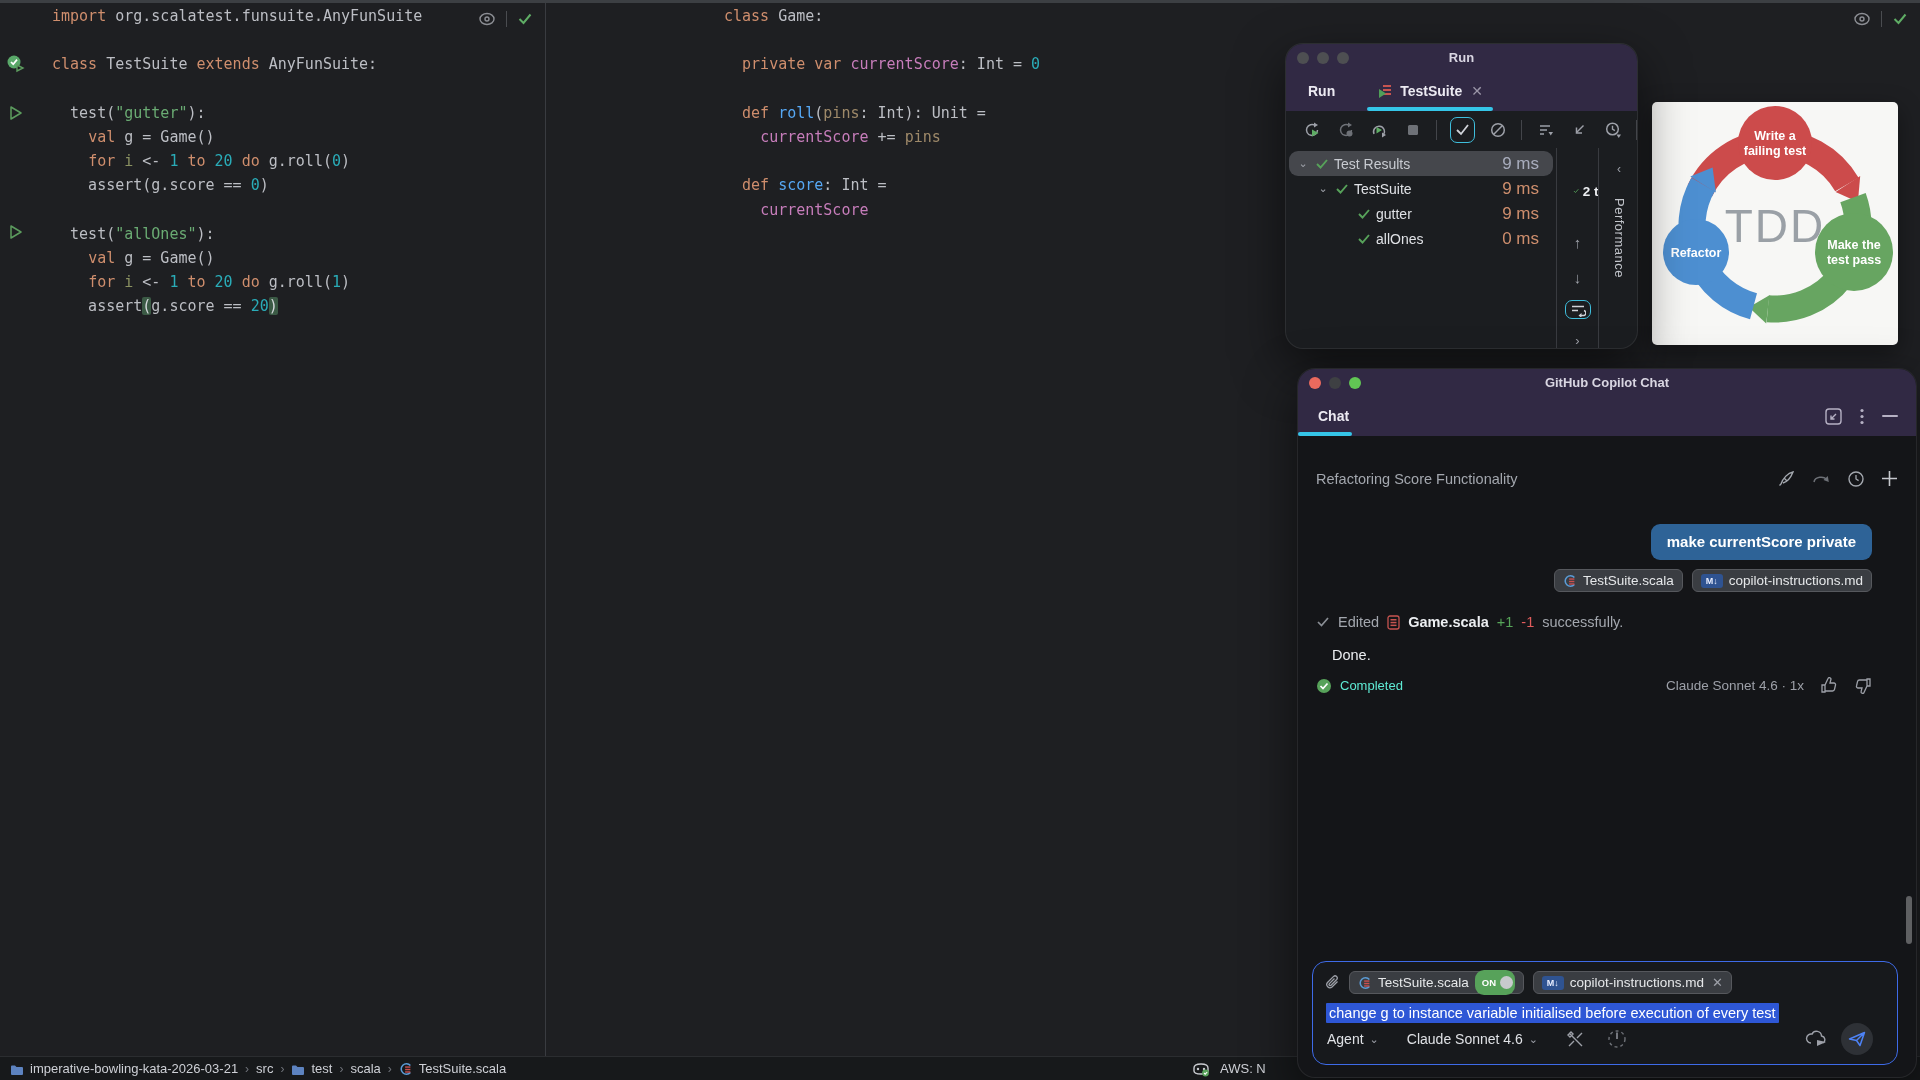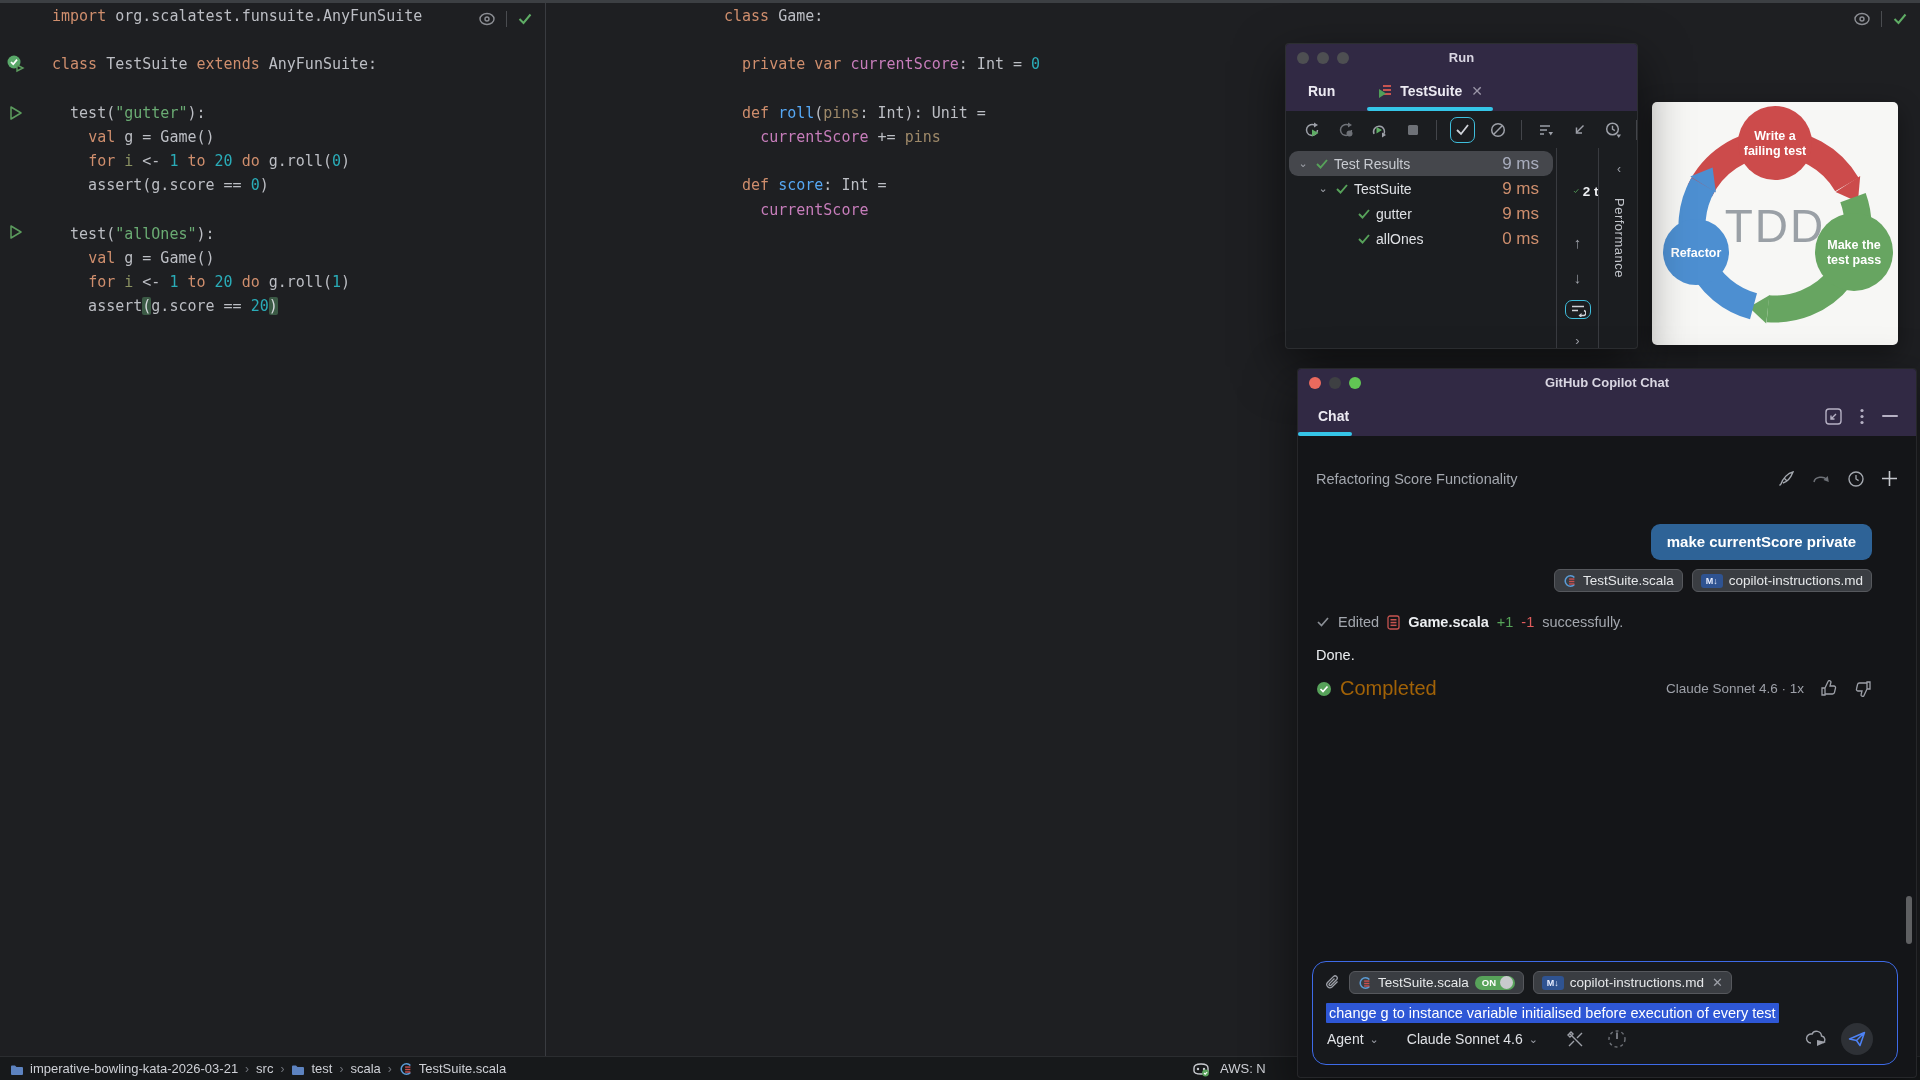--- a/index.html
+++ b/index.html
@@ -17,21 +17,21 @@
   #pane-left .code{left:52px}
   #pane-mid .code{left:178px}
   .tk-k{color:#CF8E6D}.tk-s{color:#6AAB73}.tk-n{color:#2AACB8}.tk-d{color:#BCBEC4}
   .tk-m{color:#56A8F5}.tk-f{color:#C77DBB;}.tk-p{color:#9E8969}
   .tk-g{color:#8A9161}.tk-hl{color:#D5D8DC;background:#3B5A45;border-radius:2px}
   .gutter-ic{position:absolute}
   .inspect{position:absolute;top:8px;right:12px;display:flex;align-items:center;gap:10px;z-index:1}
   .inspect .vsep{width:1px;height:16px;background:#4A4C50}
 
   
-  .float-win{position:absolute;border-radius:4px;box-shadow:0 18px 50px rgba(0,0,0,.55);
+  .float-win{position:absolute;border-radius:18px;box-shadow:0 18px 50px rgba(0,0,0,.55);
     border:1px solid rgba(255,255,255,.08);overflow:hidden}
   .titlebar{height:27px;background:#312944;display:flex;align-items:center;position:relative}
   .dots{position:absolute;left:11px;display:flex;gap:8px}
   .dot{width:12px;height:12px;border-radius:50%}
   .win-title{flex:1;text-align:center;font-size:13px;font-weight:bold;color:#D9D6E2}
 
   
   #run-win{left:1285px;top:43px;width:353px;height:306px;background:#1B1D20;z-index:5}
   #run-tabs{height:40px;background:#312944;display:flex;align-items:center;position:relative}
   #run-tabs .runlabel{font-size:14px;font-weight:bold;color:#ECEAF2;margin-left:22px}
@@ -72,34 +72,34 @@
   #thread-row .ttl{font-size:14.5px;color:#A3A7AE}
   #thread-icons{margin-left:auto;display:flex;align-items:center;gap:16px}
   #bubble{position:absolute;right:44px;top:155px;height:36px;line-height:36px;padding:0 16px;
     background:#2E6397;border-radius:9px;color:#FFF;font-size:15px;font-weight:bold}
   #msg-chips{position:absolute;right:44px;top:200px;display:flex;gap:9px}
   .chip{display:flex;align-items:center;gap:6px;height:23px;padding:0 8px;background:#3A3D42;
     border:1px solid #56585D;border-radius:6px;font-size:13.5px;color:#E6E8EA}
   #edited-row{position:absolute;left:18px;top:245px;display:flex;align-items:center;gap:8px;font-size:14.5px;color:#A3A7AE}
   #edited-row .fname{color:#ECEEF1;font-weight:bold}
   .plus1{color:#57A559}.minus1{color:#E05C5C}
-  #done-row{position:absolute;left:18px;top:278px;font-size:14.5px;color:#ECEEF1}
+  #done-row{position:absolute;left:34px;top:278px;font-size:14.5px;color:#ECEEF1}
   #completed-row{position:absolute;left:18px;right:44px;top:308px;display:flex;align-items:center;gap:8px}
-  #completed-row .clabel{font-size:20px;color:#a16207}
+  #completed-row .clabel{font-size:13px;color:#5eead4}
   #completed-row .model{margin-left:auto;font-size:13.5px;color:#9DA0A8;display:flex;align-items:center;gap:16px}
   #chat-scroll{position:absolute;right:4px;top:527px;width:6px;height:48px;background:rgba(255,255,255,.32);border-radius:3px}
   #chat-input{position:absolute;left:14px;right:18px;top:592px;height:104px;border:1.5px solid #3E6BE8;
     border-radius:14px;background:#17191C}
   #ci-row1{position:absolute;left:12px;top:9px;display:flex;align-items:center;gap:9px}
   #ci-row2{position:absolute;left:13px;top:43px;font-size:14.5px}
   #ci-row2 .seltext{background:#2E57D6;color:#FFF;padding:2px 3px;border-radius:1px}
   #ci-row3{position:absolute;left:14px;right:24px;bottom:9px;display:flex;align-items:center;gap:7px}
   .dd{display:flex;align-items:center;gap:6px;font-size:14px;color:#DFE1E5}
   .dd .dchev{color:#9DA0A8;font-size:11px}
-  .toggle{display:flex;align-items:center;width:40px;height:14px;background:#57A25A;border-radius:9px;position:relative}
+  .toggle{display:flex;align-items:center;width:40px;height:25px;background:#57A25A;border-radius:9px;position:relative}
   .toggle .on{font-size:9.5px;font-weight:bold;color:#FFF;margin-left:7px}
   .toggle .knob{position:absolute;right:2px;width:13px;height:13px;border-radius:50%;background:#C8CACD}
   .md-tile{width:22px;height:14px;border-radius:3px;background:#2F5391;color:#E8EEFF;font-size:9px;
     font-weight:bold;display:flex;align-items:center;justify-content:center;letter-spacing:0}
   .chip .close{color:#9DA0A8;font-size:13px;margin-left:2px}
   #send-btn{width:32px;height:32px;border-radius:50%;background:#2E3136;display:flex;align-items:center;justify-content:center}
 
   
   #status{position:absolute;left:0;right:0;bottom:0;height:24px;background:#17191B;border-top:1px solid #2B2D30;
     display:flex;align-items:center;font-size:13px;color:#CED0D6;padding-left:10px;gap:7px;z-index:3}

